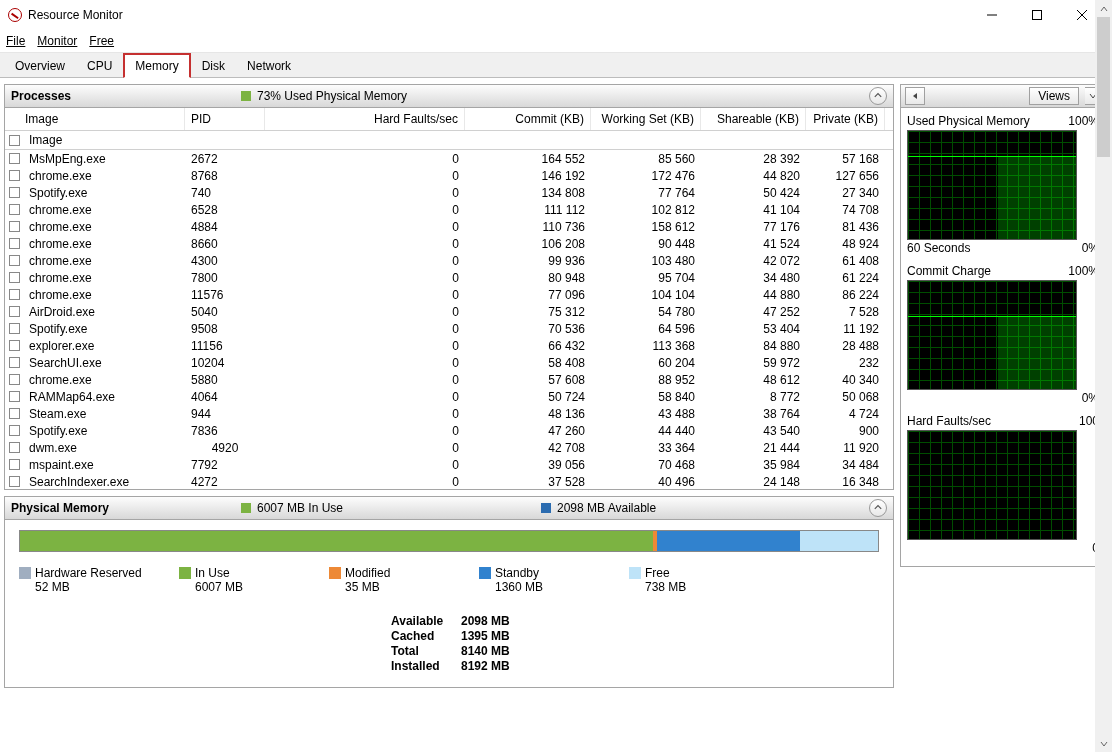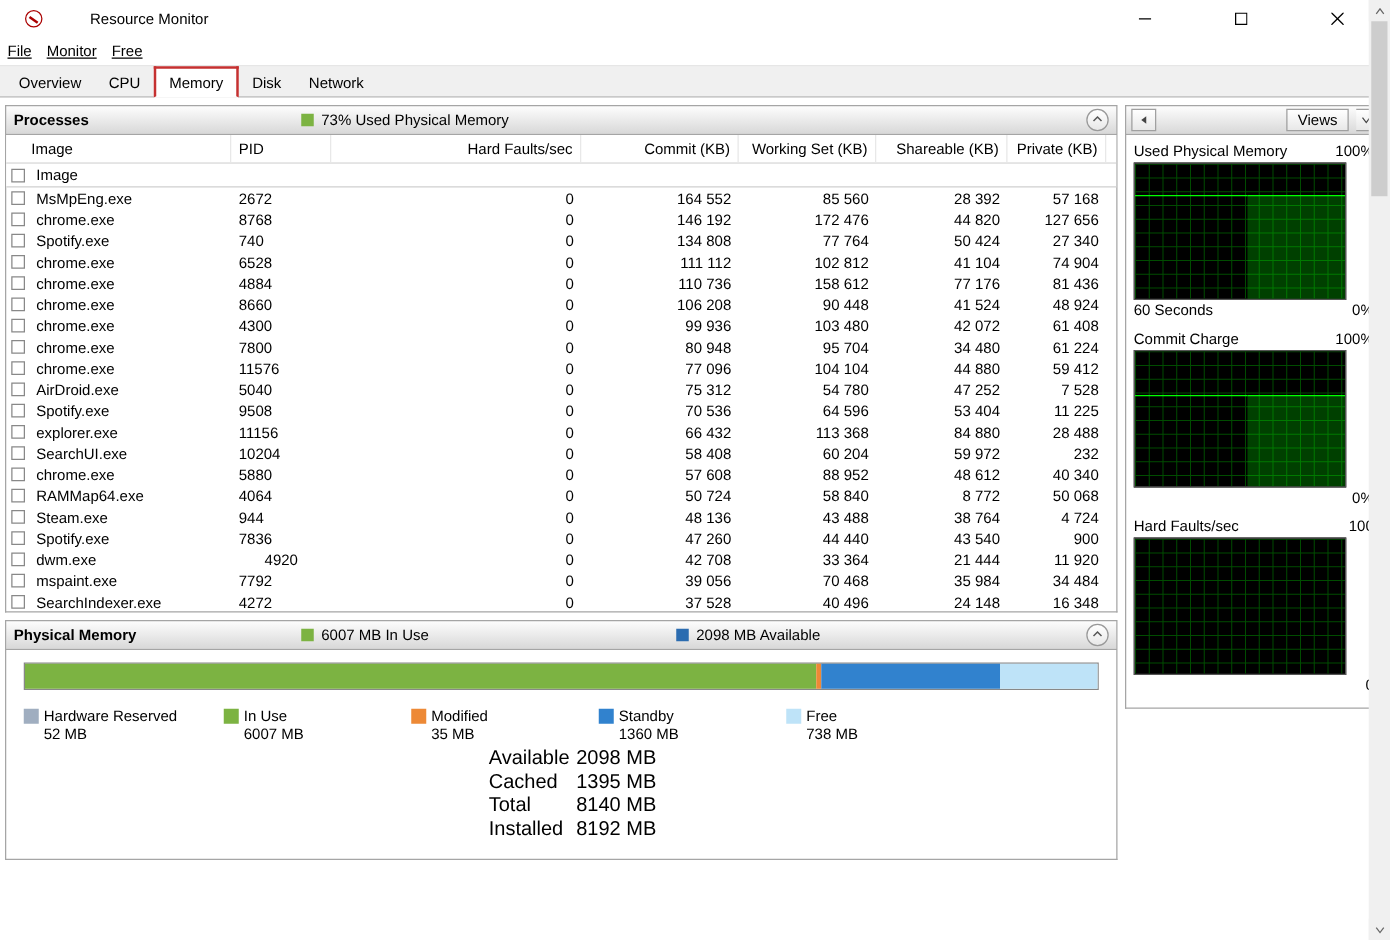--- a/index.html
+++ b/index.html
@@ -1,19 +1,19 @@
 <!DOCTYPE html>
 <html><head>
 <meta charset="utf-8">
 <style>
 * { box-sizing: border-box; margin: 0; padding: 0; font-family: "Segoe UI", Tahoma, sans-serif; }
 body { background: #fff; font-size: 12px; color: #000; width: 1112px; height: 752px; overflow: hidden; display: flex; flex-direction: column; }
 
 
-.titlebar { height: 30px; display: flex; align-items: center; padding: 0 20px; gap: 32px; }
+.titlebar { height: 30px; display: flex; align-items: center; padding: 0 8px; }
 .titlebar .app-icon { width: 14px; height: 14px; border: 1.5px solid #a00; border-radius: 50%; margin-right: 6px; position: relative; }
 .titlebar .app-icon::after { content:""; position:absolute; width:8px; height:1.5px; background:#a00; left:2px; top:6px; transform: rotate(35deg);}
 .titlebar .title { font-size: 12px; }
 .titlebar .spacer { flex: 1; }
 .titlebar .wbtn { width: 45px; height: 30px; display:flex; align-items:center; justify-content:center; }
 .titlebar .wbtn svg { width:10px; height:10px; }
 
 
 .menubar { height: 22px; display: flex; align-items: center; padding: 0 6px; gap: 12px; font-size: 12px; }
 .menubar span { border-bottom: 1px solid transparent; }
@@ -51,25 +51,25 @@
 .c-img{width:162px;} .c-pid{width:80px;text-align:left;} .c-hf{width:200px;} .c-commit{width:126px;} .c-ws{width:110px;} .c-sh{width:105px;} .c-pv{width:79px;}
 .thead .c-img{width:180px;}
 .scrollbar{position:absolute; right:0; top:0; bottom:0; width:17px; background:#f0f0f0; display:flex; flex-direction:column;}
 .scrollbar .ar{height:17px;display:flex;align-items:center;justify-content:center;background:#f0f0f0;}
 .scrollbar .thumb{flex:0 0 140px; background:#cdcdcd; margin:0 2px;}
 
 
 .phys-wrap{border:1px solid #a5a5a5;border-top:none;padding:10px 14px 14px;}
 .membar{height:22px;border:1px solid #888;display:flex;margin-bottom:14px;}
 .membar div{height:100%;}
-.legend{display:flex;gap:0;margin-bottom:4px;}
+.legend{display:flex;gap:0;margin-bottom:20px;}
 .legend .item{display:flex;flex-direction:column;align-items:flex-start;}
 .legend .top{display:flex;align-items:center;gap:4px;}
 .legend .sw{width:12px;height:12px;}
-.mem-stats{margin-left:372px;display:grid;grid-template-columns:70px 80px;font-size:16px;row-gap:1px;}
+.mem-stats{margin-left:372px;display:grid;grid-template-columns:70px 80px;font-size:12px;row-gap:1px;font-weight:bold;}
 
 
 .views-bar{height:24px;display:flex;align-items:center;gap:6px;border:1px solid #a5a5a5;background:linear-gradient(#fdfdfd,#d8d8d8);padding:0 4px;}
 .views-bar .navbtn{width:20px;height:18px;border:1px solid #a0a0a0;display:flex;align-items:center;justify-content:center;background:linear-gradient(#fff,#e8e8e8);}
 .views-bar .spacer{flex:1;}
 .views-bar .views-btn{height:18px;border:1px solid #a0a0a0;display:flex;align-items:center;padding:0 8px;background:linear-gradient(#fff,#e8e8e8);}
 .views-bar .dd{width:16px;height:18px;border:1px solid #a0a0a0;border-left:0;display:flex;align-items:center;justify-content:center;background:linear-gradient(#fff,#e8e8e8);}
 .graphs-wrap{border:1px solid #a5a5a5;border-top:none;padding:4px 6px;}
 .graph-block{margin-bottom:6px;}
 .graph-head{display:flex;justify-content:space-between;font-size:12px;padding:2px 0;}
@@ -193,21 +193,21 @@
             <div class="row">
               <div class="cb">
                 <div class="box"></div>
               </div>
               <div class="cell l c-img">chrome.exe</div>
               <div class="cell c-pid" style="text-align:left">6528</div>
               <div class="cell c-hf">0</div>
               <div class="cell c-commit">111 112</div>
               <div class="cell c-ws">102 812</div>
               <div class="cell c-sh">41 104</div>
-              <div class="cell c-pv">74 904</div>
+              <div class="cell c-pv">74 708</div>
             </div>
             <div class="row">
               <div class="cb">
                 <div class="box"></div>
               </div>
               <div class="cell l c-img">chrome.exe</div>
               <div class="cell c-pid" style="text-align:left">4884</div>
               <div class="cell c-hf">0</div>
               <div class="cell c-commit">110 736</div>
               <div class="cell c-ws">158 612</div>
@@ -253,21 +253,21 @@
             <div class="row">
               <div class="cb">
                 <div class="box"></div>
               </div>
               <div class="cell l c-img">chrome.exe</div>
               <div class="cell c-pid" style="text-align:left">11576</div>
               <div class="cell c-hf">0</div>
               <div class="cell c-commit">77 096</div>
               <div class="cell c-ws">104 104</div>
               <div class="cell c-sh">44 880</div>
-              <div class="cell c-pv">59 412</div>
+              <div class="cell c-pv">86 224</div>
             </div>
             <div class="row">
               <div class="cb">
                 <div class="box"></div>
               </div>
               <div class="cell l c-img">AirDroid.exe</div>
               <div class="cell c-pid" style="text-align:left">5040</div>
               <div class="cell c-hf">0</div>
               <div class="cell c-commit">75 312</div>
               <div class="cell c-ws">54 780</div>
@@ -277,21 +277,21 @@
             <div class="row">
               <div class="cb">
                 <div class="box"></div>
               </div>
               <div class="cell l c-img">Spotify.exe</div>
               <div class="cell c-pid" style="text-align:left">9508</div>
               <div class="cell c-hf">0</div>
               <div class="cell c-commit">70 536</div>
               <div class="cell c-ws">64 596</div>
               <div class="cell c-sh">53 404</div>
-              <div class="cell c-pv">11 225</div>
+              <div class="cell c-pv">11 192</div>
             </div>
             <div class="row">
               <div class="cb">
                 <div class="box"></div>
               </div>
               <div class="cell l c-img">explorer.exe</div>
               <div class="cell c-pid" style="text-align:left">11156</div>
               <div class="cell c-hf">0</div>
               <div class="cell c-commit">66 432</div>
               <div class="cell c-ws">113 368</div>

